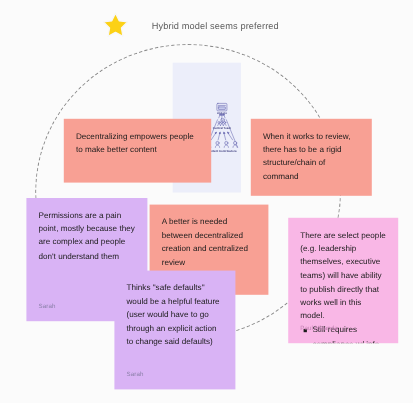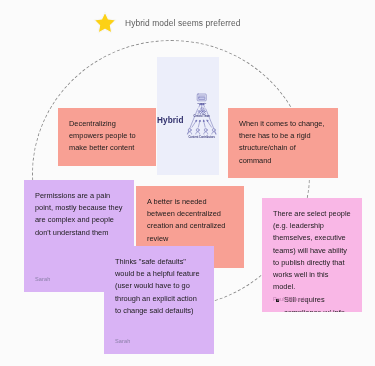--- a/index.html
+++ b/index.html
@@ -17,21 +17,21 @@
     left:32px;top:40px;width:278px;height:268px;
     border:1.4px dashed #8d8d8d;
     border-radius:50%;
     box-sizing:border-box;
     z-index:1;
   }
 
   
   .header{
     position:absolute;left:92px;top:10px;
-    display:flex;align-items:center;gap:7px;z-index:6;text-align:center;
+    display:flex;align-items:center;gap:20px;z-index:6;text-align:center;
   }
   .star-icon{width:26px;height:26px;display:block;}
   .header-label{
     font-size:8.4px;color:#5c5c5c;letter-spacing:.1px;white-space:nowrap;
   }
 
   
   .diagram{
     position:absolute;left:157px;top:57px;width:62px;height:118px;
     background:#eceefa;z-index:3;
@@ -56,21 +56,21 @@
     content:"";position:absolute;left:-8px;top:4.5px;
     width:2.6px;height:2.6px;background:#1b1b1b;
   }
   .author{
     position:absolute;left:11px;bottom:7px;
     font-size:5.6px;color:#8a7fa8;letter-spacing:.1px;
   }
   .author.on-pink{color:#c07fb0;}
 
   
-  .n-decentralizing{left:58px;top:108px;width:98px;height:58px;background:#f8a094;z-index:4;}
+  .n-decentralizing{left:58px;top:108px;width:134px;height:58px;background:#f8a094;z-index:4;}
   .n-review{left:228px;top:108px;width:110px;height:70px;background:#f8a094;z-index:4;}
   .n-permissions{left:24px;top:180px;width:110px;height:112px;background:#d9b3f5;z-index:5;}
   .n-buffer{left:136px;top:186px;width:108px;height:82px;background:#f8a094;z-index:6;}
   .n-select{left:262px;top:198px;width:100px;height:114px;background:#f9b7e6;z-index:7;}
   .n-safe{left:104px;top:246px;width:110px;height:108px;background:#d9b3f5;z-index:8;}
 </style>
 </head>
 <body>
 
 <div class="canvas">
@@ -139,21 +139,21 @@
       <text x="31" y="42.5" text-anchor="middle" font-family="Liberation Sans, sans-serif" font-size="4.6" font-weight="bold" fill="#3c3c7d">Central Team</text>
       <text x="31" y="78.5" text-anchor="middle" font-family="Liberation Sans, sans-serif" font-size="4.6" font-weight="bold" fill="#3c3c7d">Content Contributors</text>
     </svg>
   </div>
 
   <div class="note n-decentralizing">
     <p>Decentralizing empowers people to make better content</p>
   </div>
 
   <div class="note n-review">
-    <p>When it comes to change, there has to be a rigid structure/chain of command</p>
+    <p>When it works to review, there has to be a rigid structure/chain of command</p>
   </div>
 
   <div class="note n-permissions">
     <p>Permissions are a pain point, mostly because they are complex and people don't understand them</p>
     <span class="author">Sarah</span>
   </div>
 
   <div class="note n-buffer">
     <p>A better is needed between decentralized creation and centralized review</p>
   </div>

